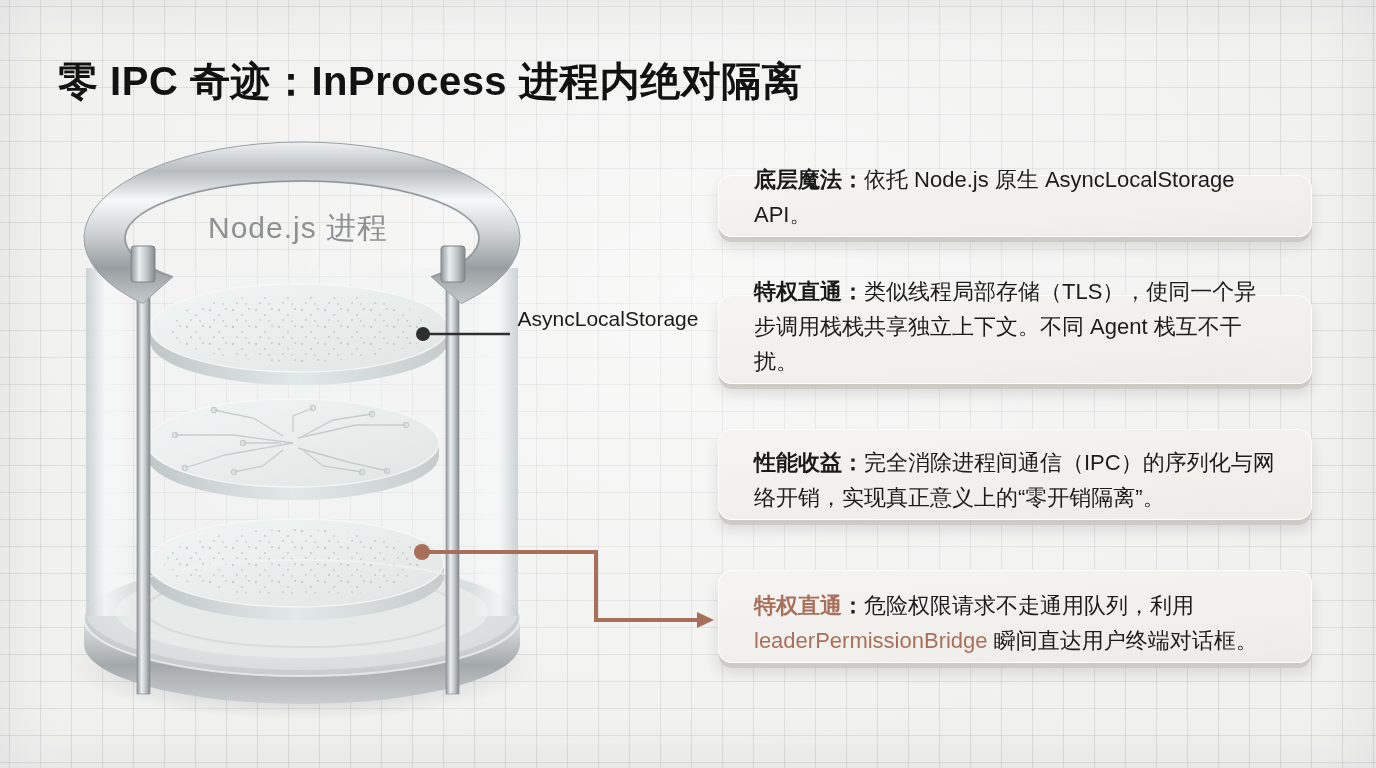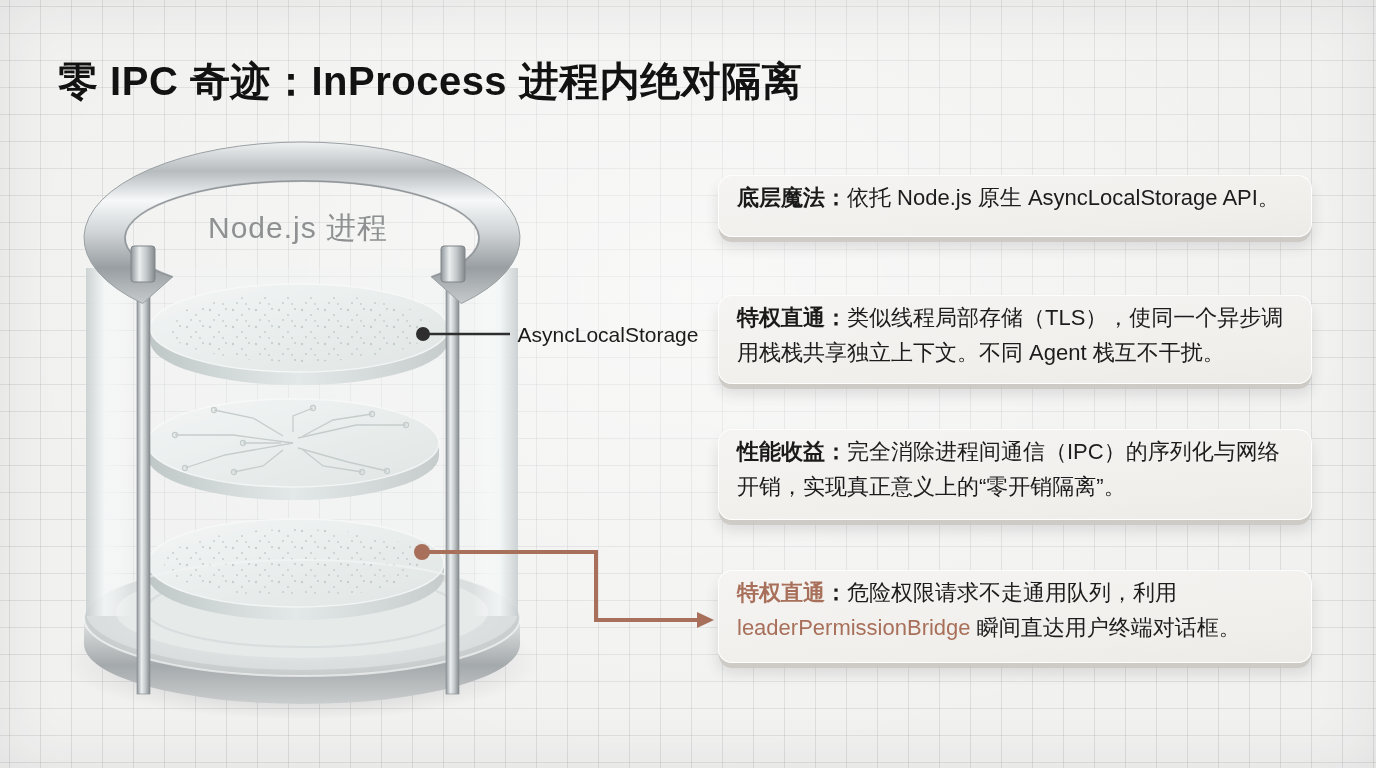--- a/index.html
+++ b/index.html
@@ -14,31 +14,31 @@
     background-position:0 0, 9px 6px, 9px 6px;
     box-shadow:inset 0 0 60px rgba(40,40,45,.08);
     font-family:"Liberation Sans","DejaVu Sans",sans-serif;
   }
   .title{
     position:absolute;left:58px;top:54px;width:1000px;
     font-size:40px;font-weight:700;color:#121212;letter-spacing:.5px;white-space:nowrap;
   }
   svg#jar{position:absolute;left:0;top:0;pointer-events:none;z-index:1;}
   .callout-label{
-    position:absolute;left:506px;top:322px;width:204px;
+    position:absolute;left:506px;top:306px;width:204px;
     font-size:21px;line-height:26px;color:#1b1b1b;text-align:center;z-index:1;
   }
   .card{
     position:absolute;left:718px;width:594px;
     background:linear-gradient(175deg,#f5f4f2 0%,#f1efec 70%,#edebe7 100%);
     border:1px solid rgba(255,255,255,.9);
     border-radius:14px;
     box-shadow:0 6px 0 -1px rgba(203,200,194,.85), 0 10px 14px rgba(60,60,64,.14);
-    display:flex;align-items:flex-start;
-    padding:4px 18px;z-index:2;
+    display:flex;align-items:flex-end;
+    padding:4px 35px;z-index:2;
   }
   .card p{margin:0;font-size:22px;line-height:35px;color:#1c1c1c;}
   .lbl{font-weight:700;color:#1a1a1a;}
   .accent{color:#a8705a;}
   #card-1{top:175px;height:62px;}
   #card-2{top:295px;height:89px;}
   #card-3{top:429px;height:91px;}
   #card-4{top:570px;height:93px;}
 </style>
 </head>

